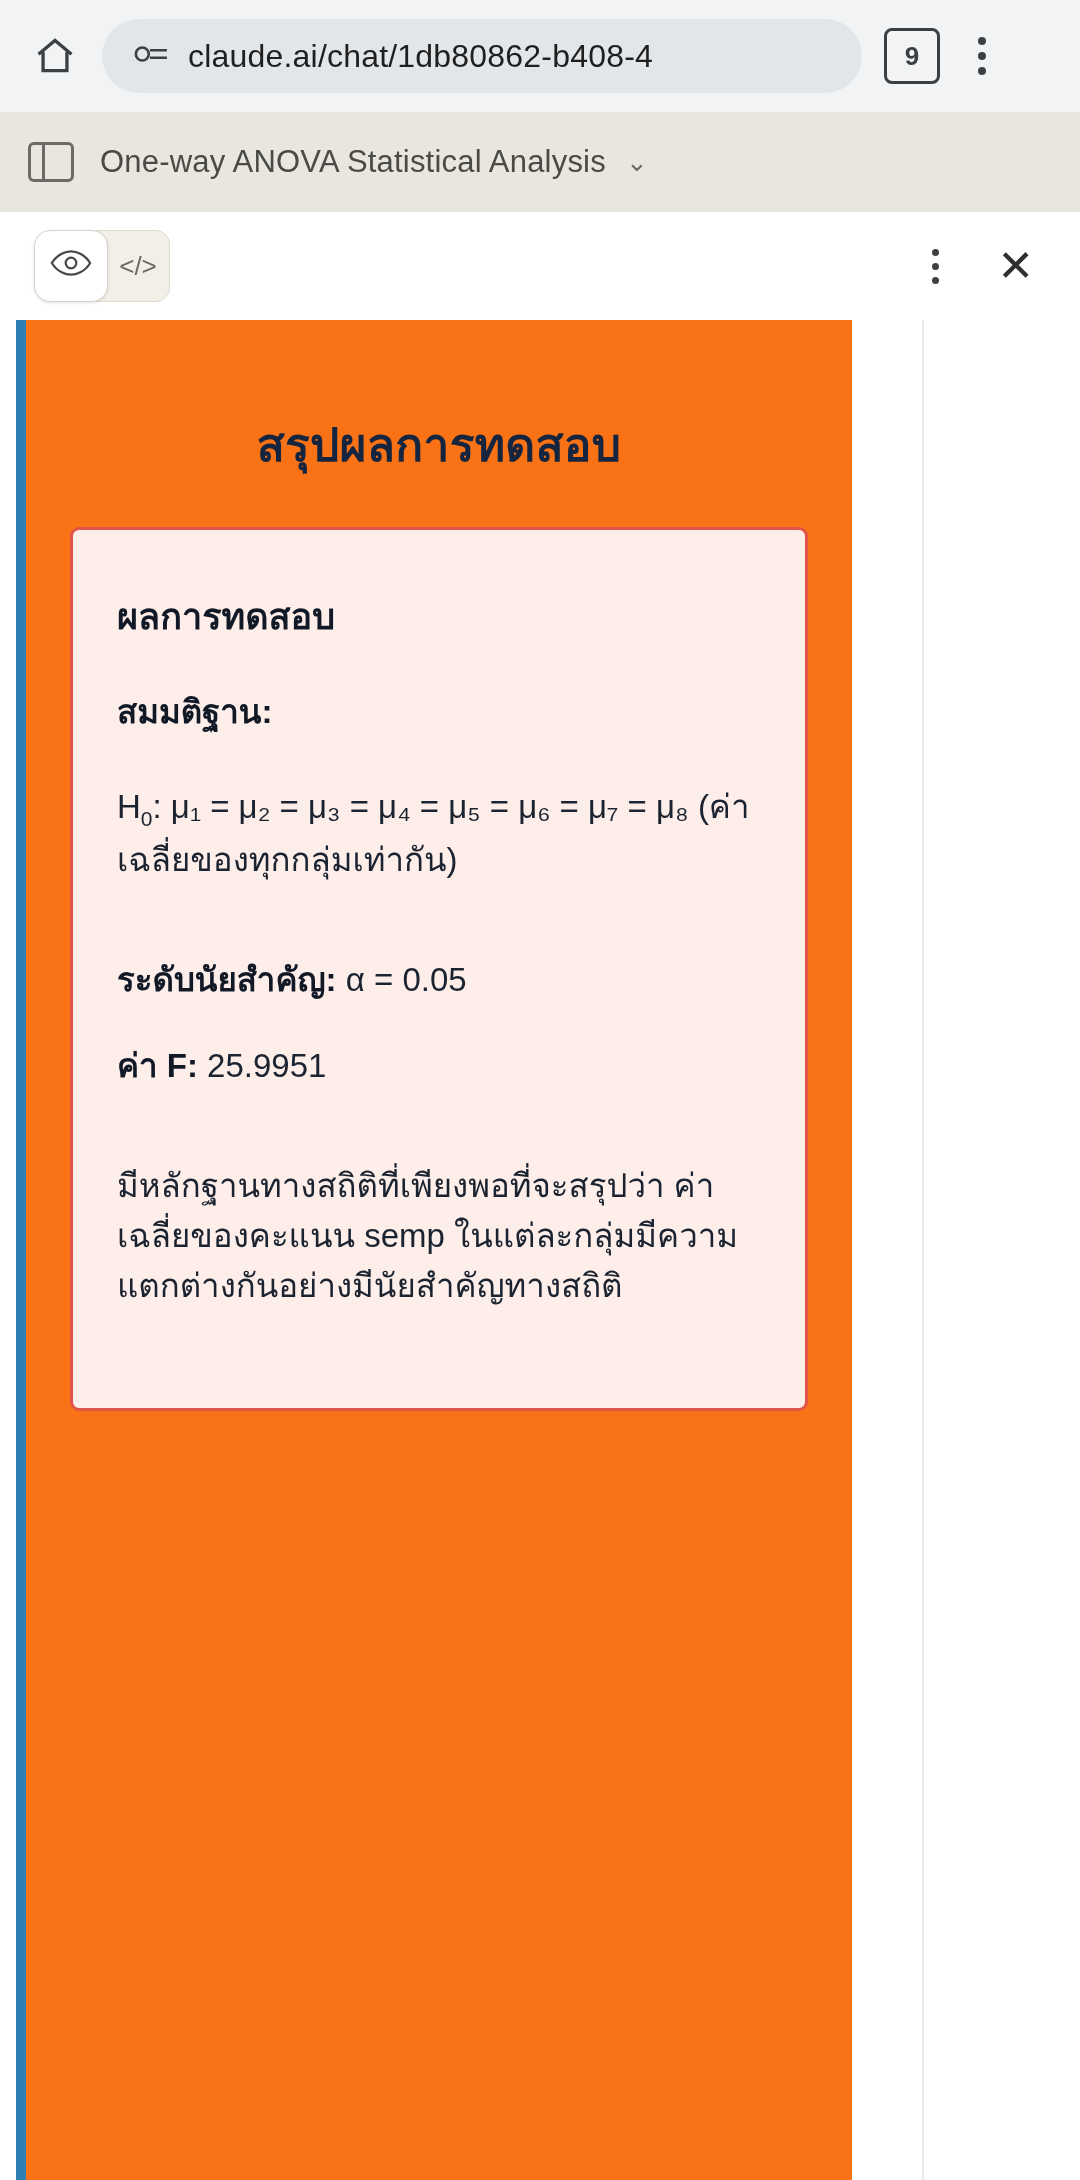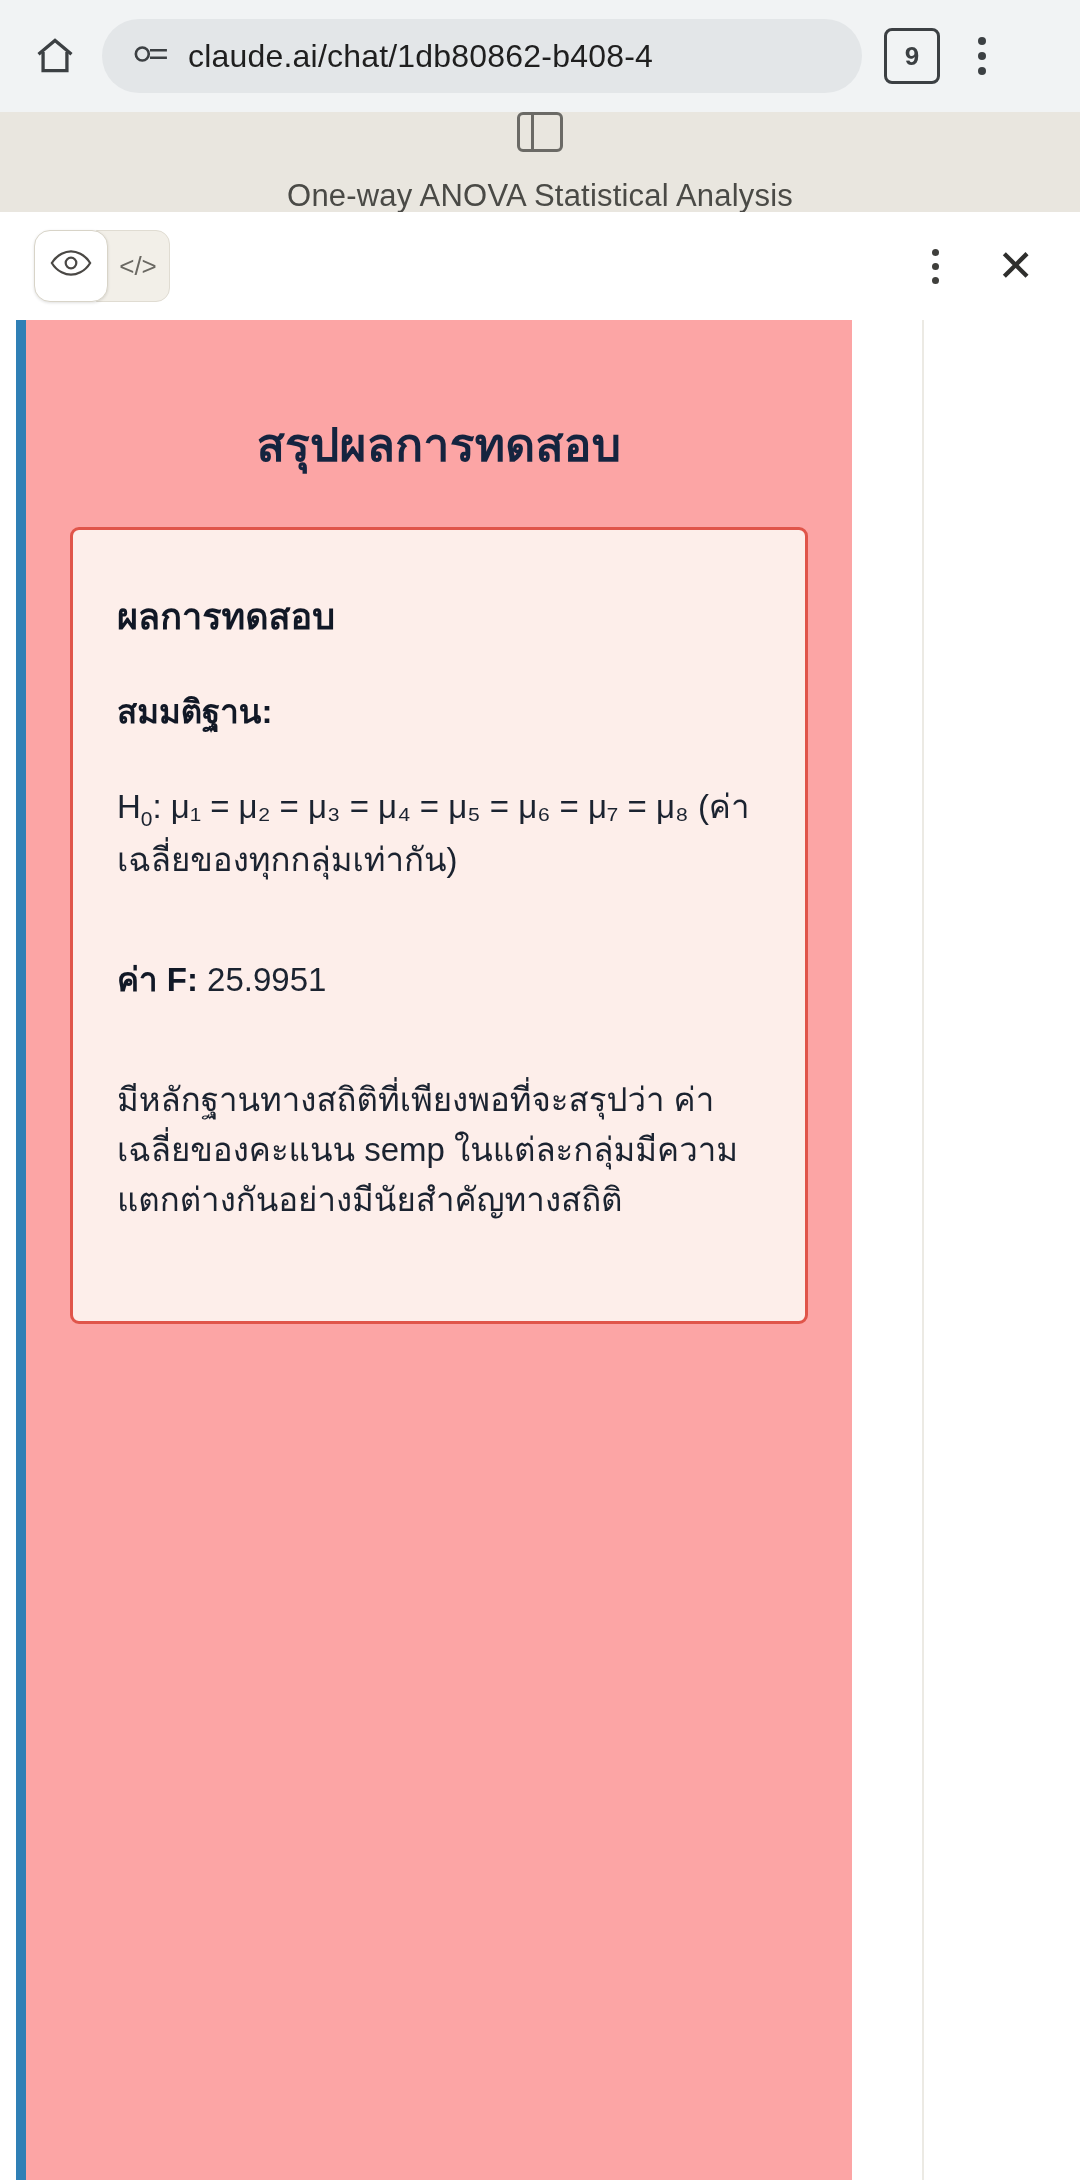--- a/index.html
+++ b/index.html
@@ -64,21 +64,20 @@
   .kebab-btn i { display:block; width: 8px; height: 8px; border-radius: 50%; background: #3c4043; }
 
   
   .app-header {
     height: 100px;
     background: #e9e6df;
     display: flex;
     align-items: center;
     padding: 0 28px;
     gap: 26px;
-    flex-direction: column;
   }
   .panel-icon {
     width: 46px; height: 40px;
     border: 3px solid #6b6a66;
     border-radius: 6px;
     position: relative;
     flex: 0 0 auto;
   }
   .panel-icon:after {
     content: "";
@@ -160,21 +159,21 @@
     position: absolute;
     left: 16px; top: 0; bottom: 0;
     width: 10px;
     background: #2f7fb5;
   }
   .doc {
     position: absolute;
     left: 26px; top: 0;
     width: 826px;
     bottom: 0;
-    background: #fca5a5;
+    background: #f97316;
     padding: 46px 44px 0 44px;
     overflow: hidden;
   }
   .doc-title {
     text-align: center;
     font-size: 46px;
     font-weight: 700;
     color: #15243f;
     margin: 42px 0 46px;
     letter-spacing: .3px;
@@ -298,20 +297,24 @@
 
       <div class="para tight"><span class="lbl">สมมติฐาน:</span></div>
 
       <div class="para">
         <span>H</span><sub>0</sub><span>: μ₁ = μ₂ = μ₃ = μ₄ = μ₅ = μ₆ = μ₇ = μ₈ (ค่าเฉลี่ยของทุกกลุ่มเท่ากัน)</span>
       </div>
 
 
       <div class="gap"></div>
 
+      <div class="para">
+        <span class="lbl">ระดับนัยสำคัญ:</span>
+        <span>α = 0.05</span>
+      </div>
 
       <div class="para">
         <span class="lbl">ค่า F:</span>
         <span>25.9951</span>
       </div>
 
 
 
       <div class="gap"></div>
 

